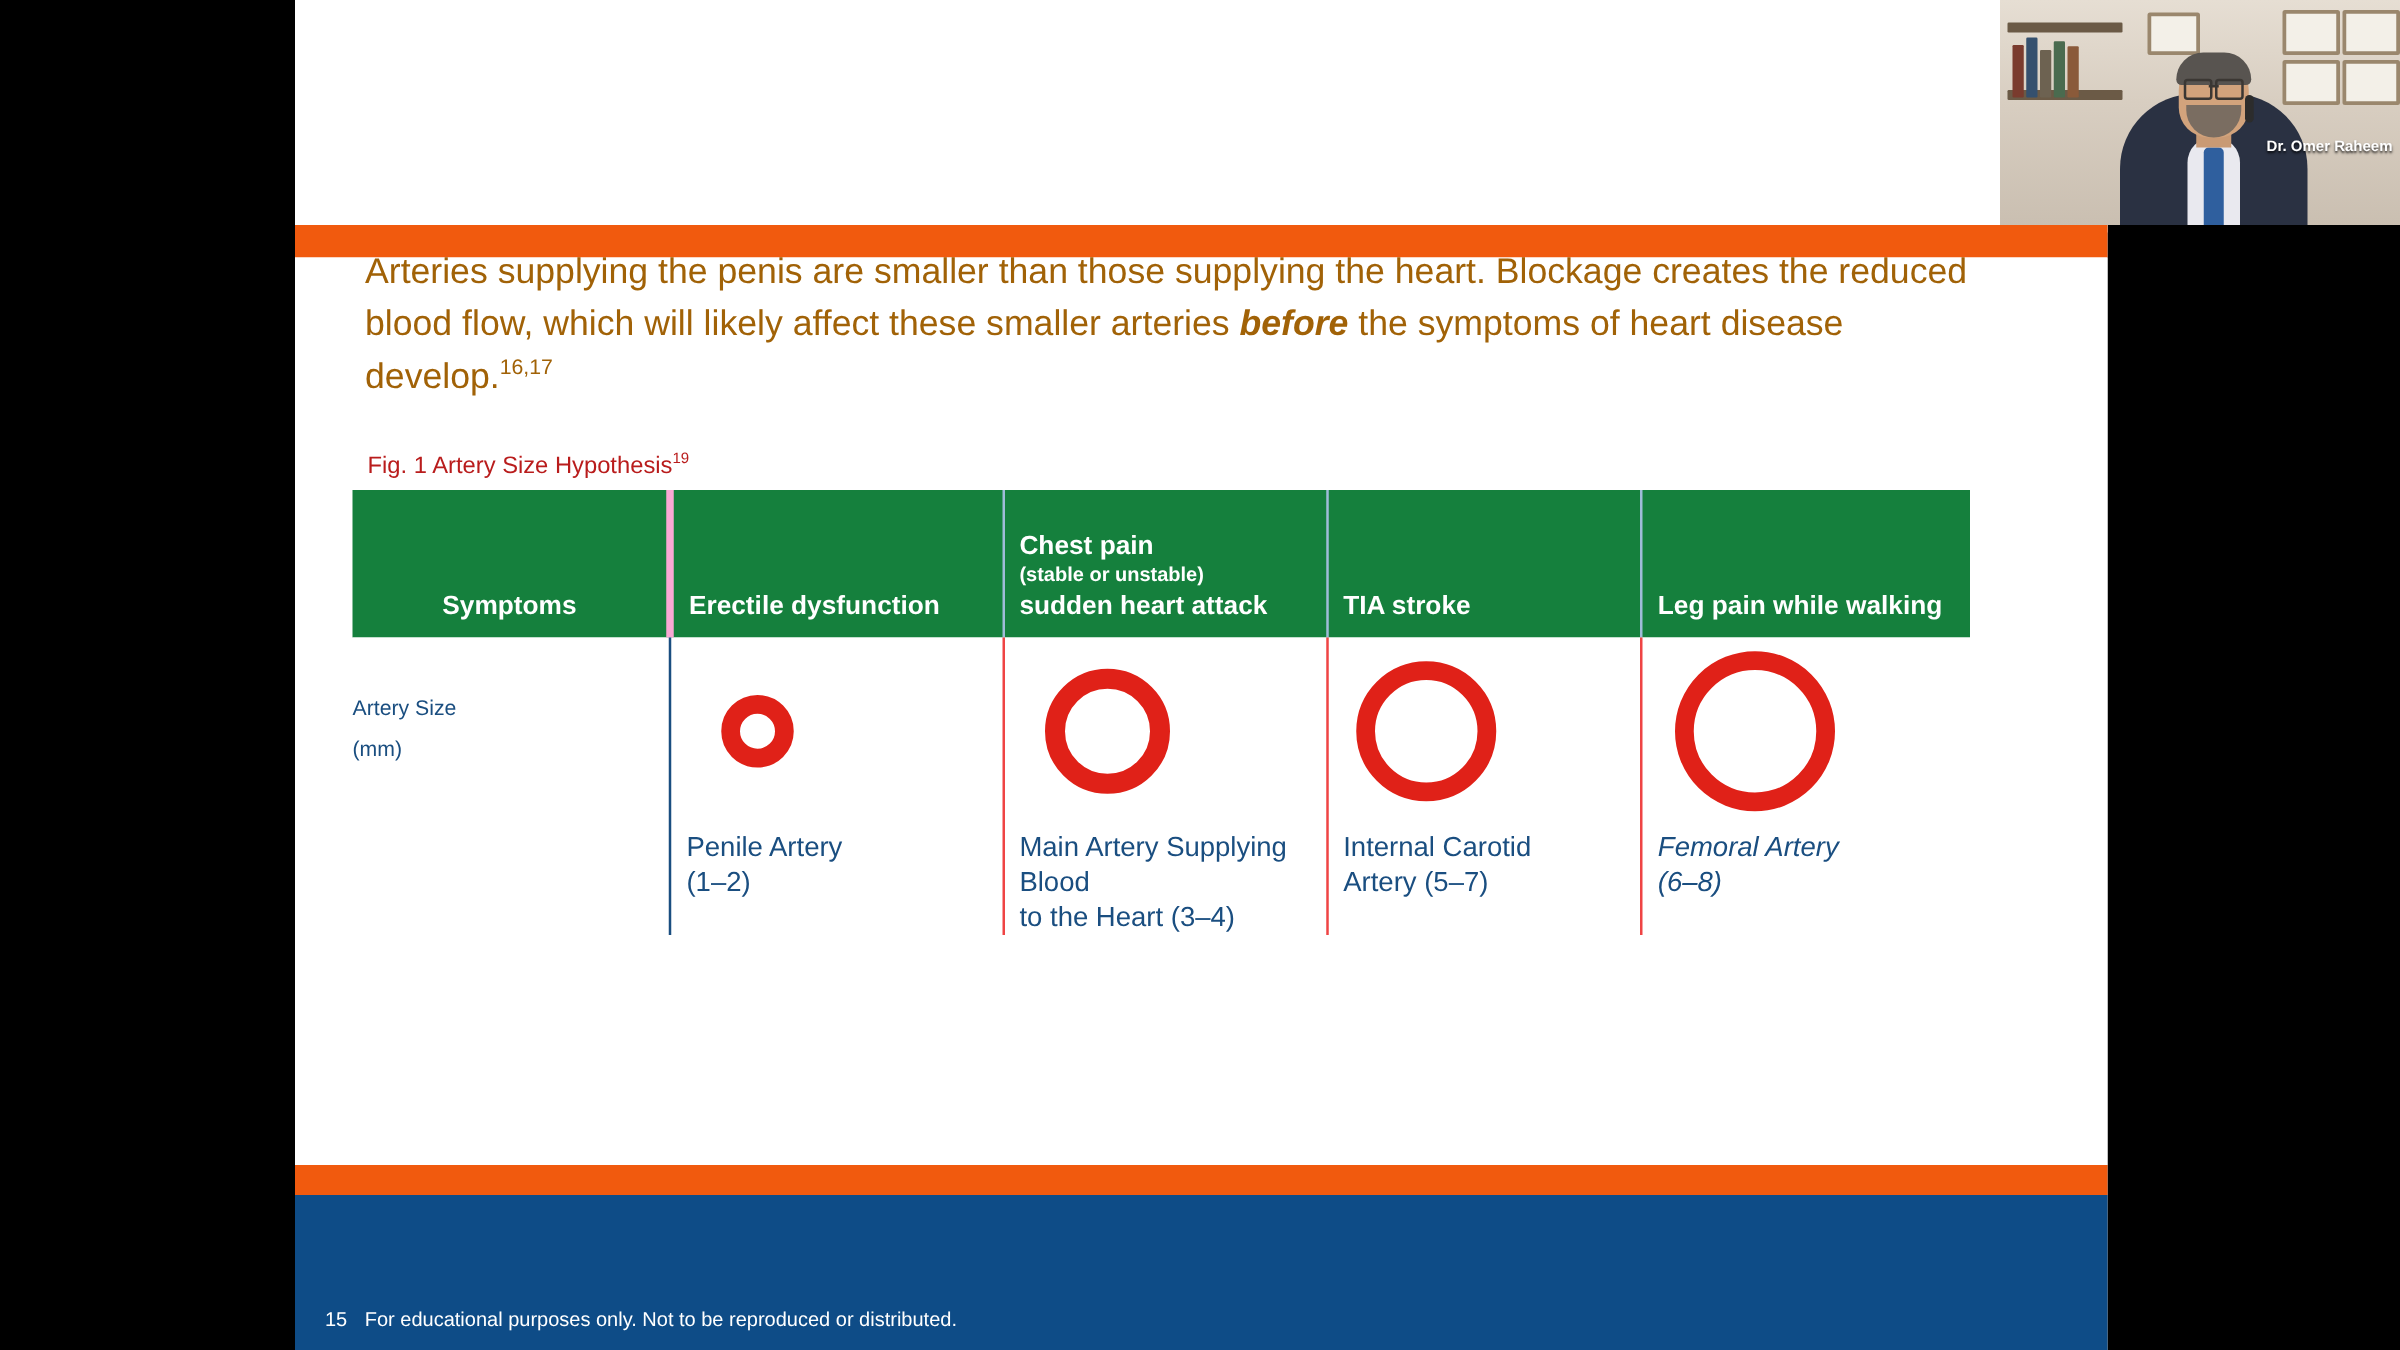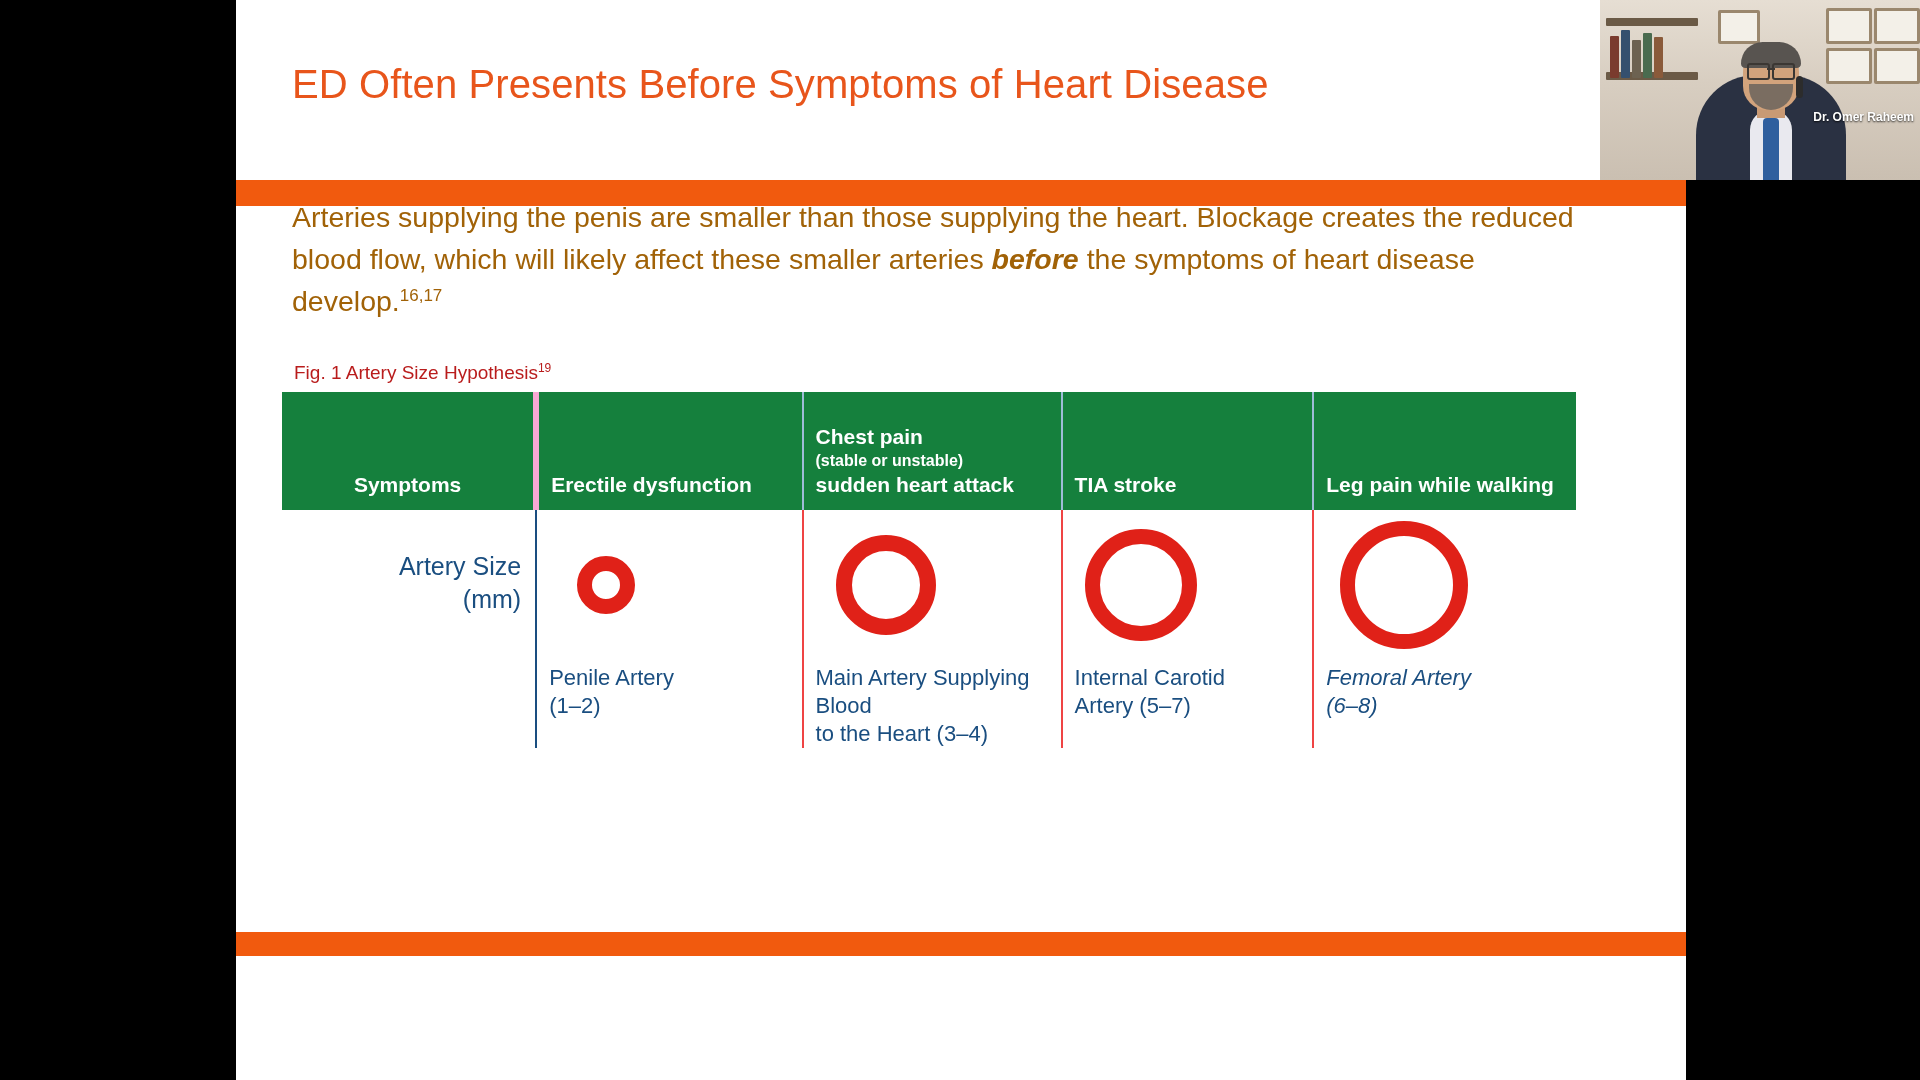--- a/index.html
+++ b/index.html
@@ -164,23 +164,23 @@
     border-right: 2px solid #ef4444;
     padding: 0;
     height: 238px;
   }
   #artery-table tbody td:last-child { border-right: none; font-style: italic; }
   #artery-table tbody td.col-symptoms {
     border-right: 2px solid #1A4E80;
   }
 
   .rowlabel {
-    text-align: right;
+    text-align: left;
     color: #1A4E80;
-    font-size: 25px;
+    font-size: 17px;
     line-height: 33px;
     padding: 40px 14px 0 0;
   }
 
   .cell-inner {
     position: relative;
     height: 238px;
     padding-left: 12px;
   }
 
@@ -393,21 +393,20 @@
 
 <div id="stage">
 
   <div class="black-left"></div>
   <div class="black-right"></div>
 
   <div id="slide">
 
     <div id="slide-white-top"></div>
 
-    <div class="title">ED Often Presents Before Symptoms of Heart Disease</div>
 
     <div class="orange-bar-top"></div>
 
     <div class="body-white"></div>
 
     <div class="lead">
       <span>Arteries supplying the penis are smaller than those supplying the heart. Blockage creates the reduced blood flow, which will likely affect these smaller arteries </span><b>before</b><span> the symptoms of heart disease develop.</span><sup>16,17</sup>
     </div>
 
     <div class="fig-caption">
@@ -499,20 +498,26 @@
               </div>
             </div>
           </td>
         </tr>
       </tbody>
     </table>
 
 
     <div class="orange-bar-bottom"></div>
 
+    <div class="blue-footer">
+      <div class="footer-inner">
+        <span class="footer-page">15</span>
+        <span>For educational purposes only. Not to be reproduced or distributed.</span>
+      </div>
+    </div>
 
   </div>
 
   <div id="webcam">
     <div class="cam-wall"></div>
 
     <div class="cam-shelf"></div>
     <div class="cam-shelf2"></div>
     <div class="cam-book" style="left:10px; bottom:102px; height:42px; background:#7a3b2e;"></div>
     <div class="cam-book" style="left:21px; bottom:102px; height:48px; background:#35506e;"></div>

